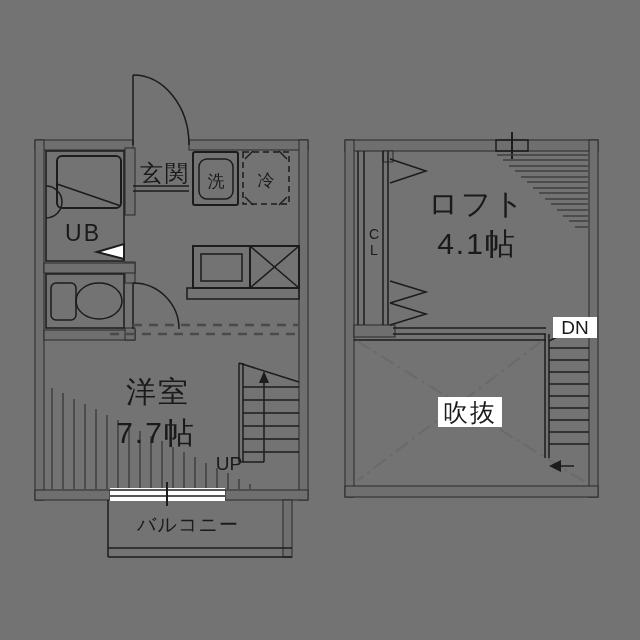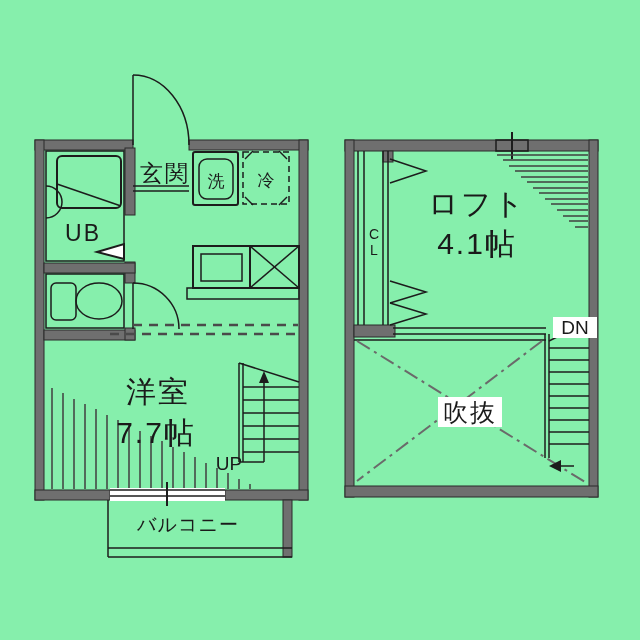--- a/index.html
+++ b/index.html
@@ -1,16 +1,16 @@
 <!DOCTYPE html>
 <html><head>
 <meta charset="utf-8">
 <style>
   html,body{margin:0;padding:0;background:#ffffff;}
-  .stage{width:640px;height:640px;position:relative;background:#86efac;
+  .stage{width:640px;height:640px;position:relative;background:#737373;
          font-family:"Liberation Sans","DejaVu Sans",sans-serif;}
   svg{display:block;}
   .wall rect{stroke:#2b2b2b;stroke-width:1;}
   .ln{stroke:#1c1c1c;stroke-width:2;fill:none;stroke-linecap:square;}
   .ln-thin{stroke:#1c1c1c;stroke-width:1.5;fill:none;}
   .hatch{stroke:#3f3f3f;stroke-width:1.5;fill:none;}
   .dashline{stroke:#4a4a4a;stroke-width:2.5;fill:none;stroke-dasharray:9 7;}
   .dashdot{stroke:#6a6a6a;stroke-width:2;fill:none;stroke-dasharray:15 5 3 5;}
   .fixture{stroke:#1c1c1c;stroke-width:2;fill:#ffffff;}
   text{fill:#1a1a1a;}

